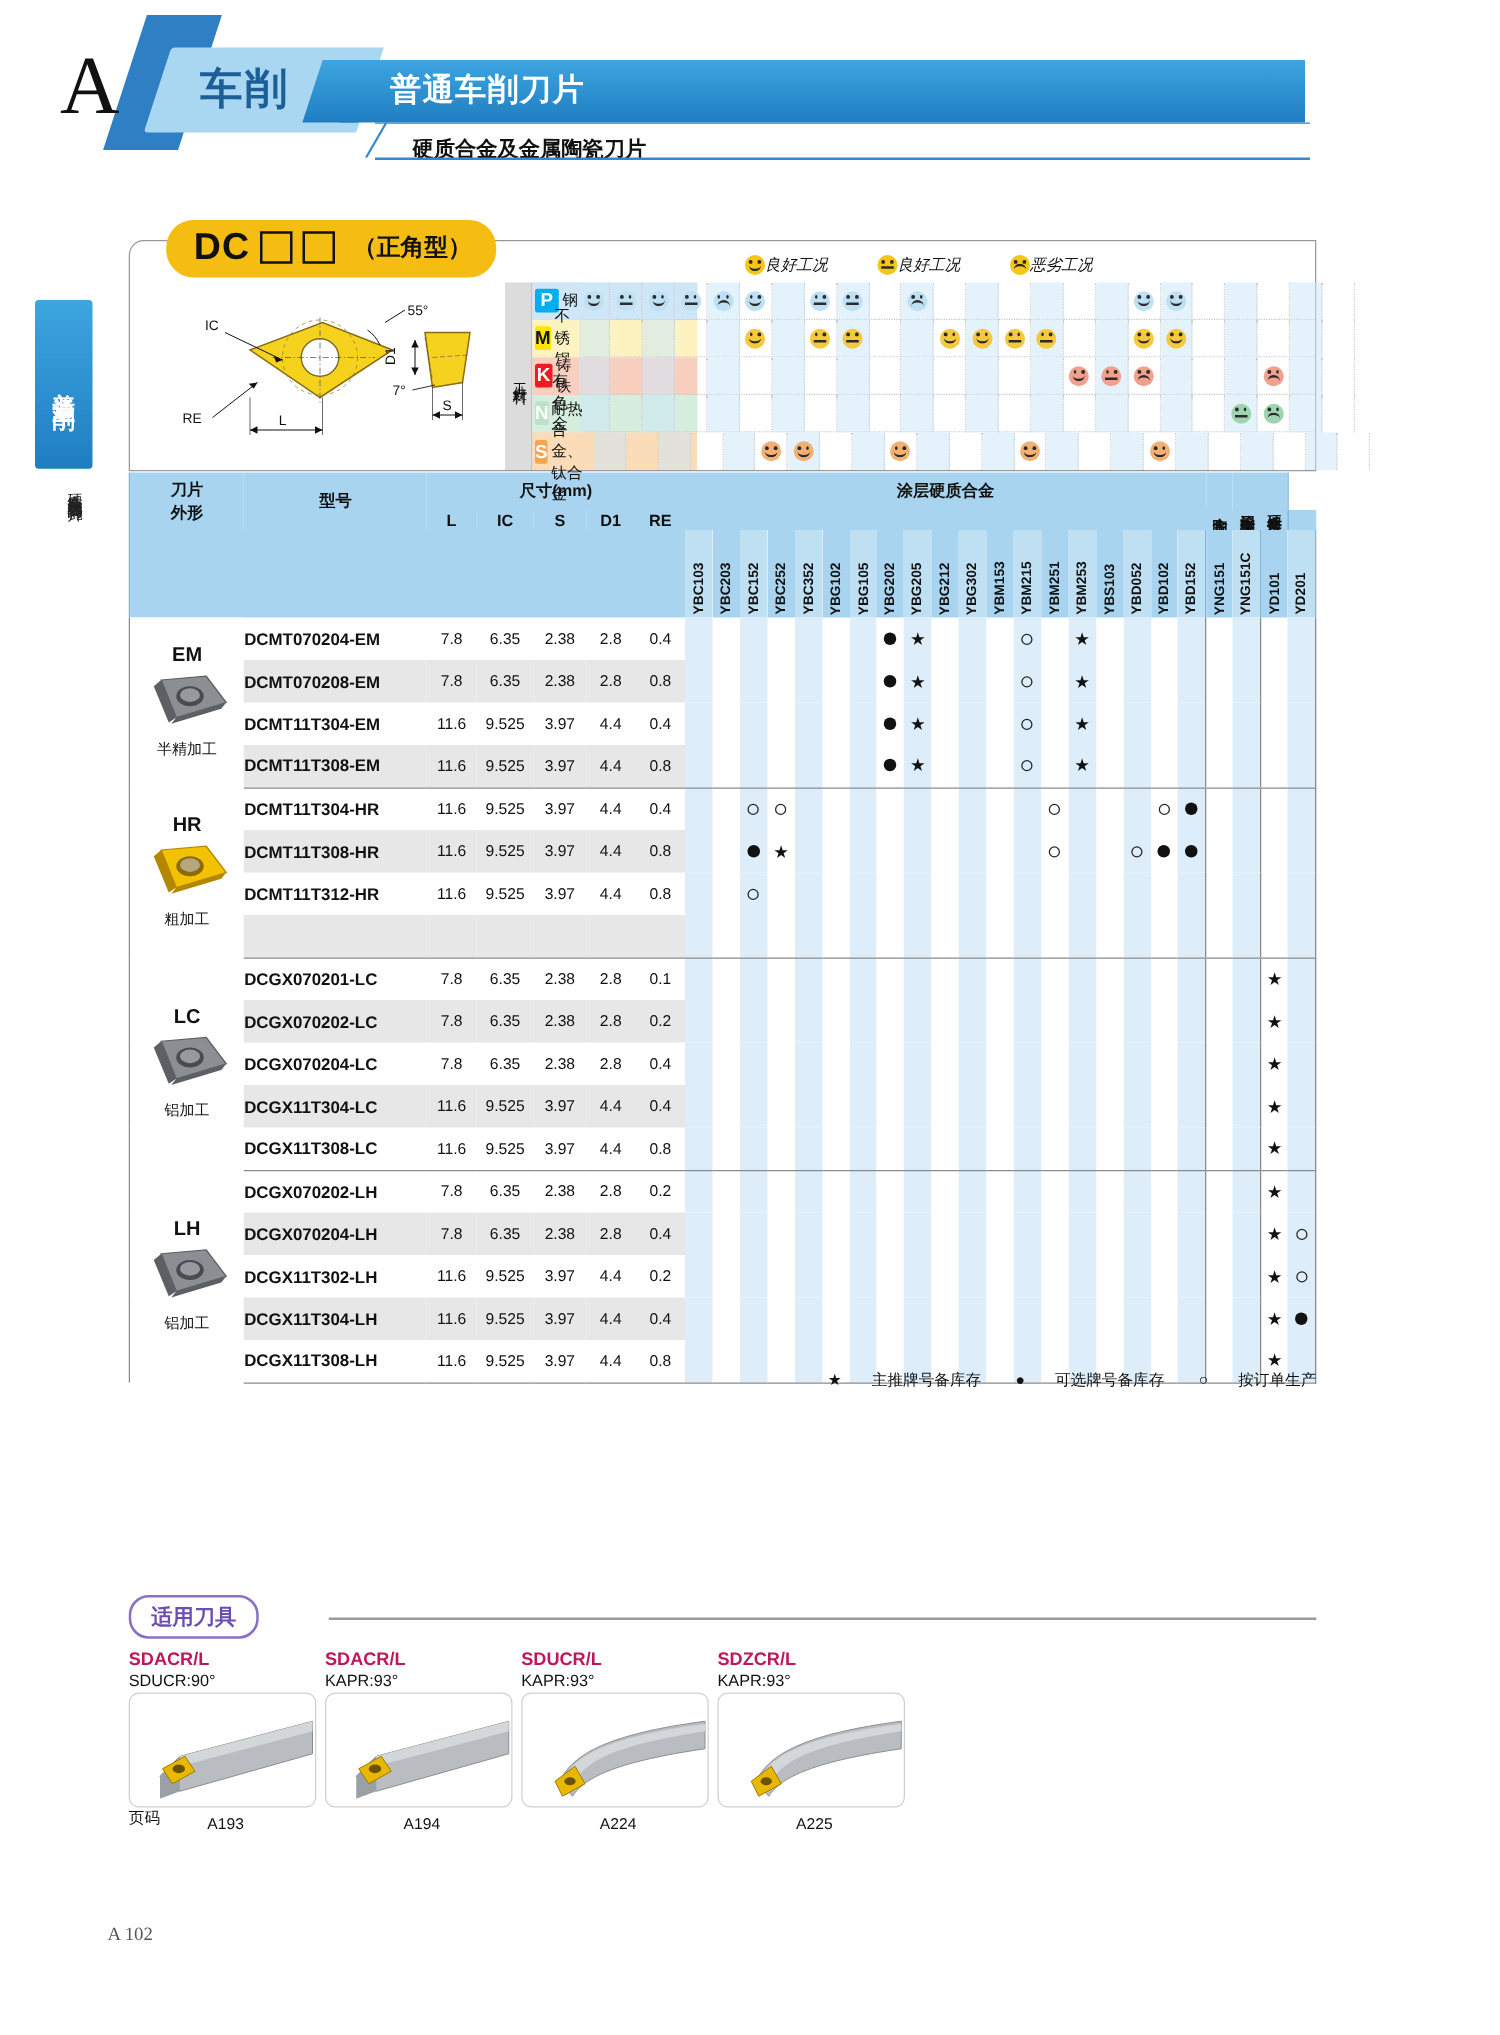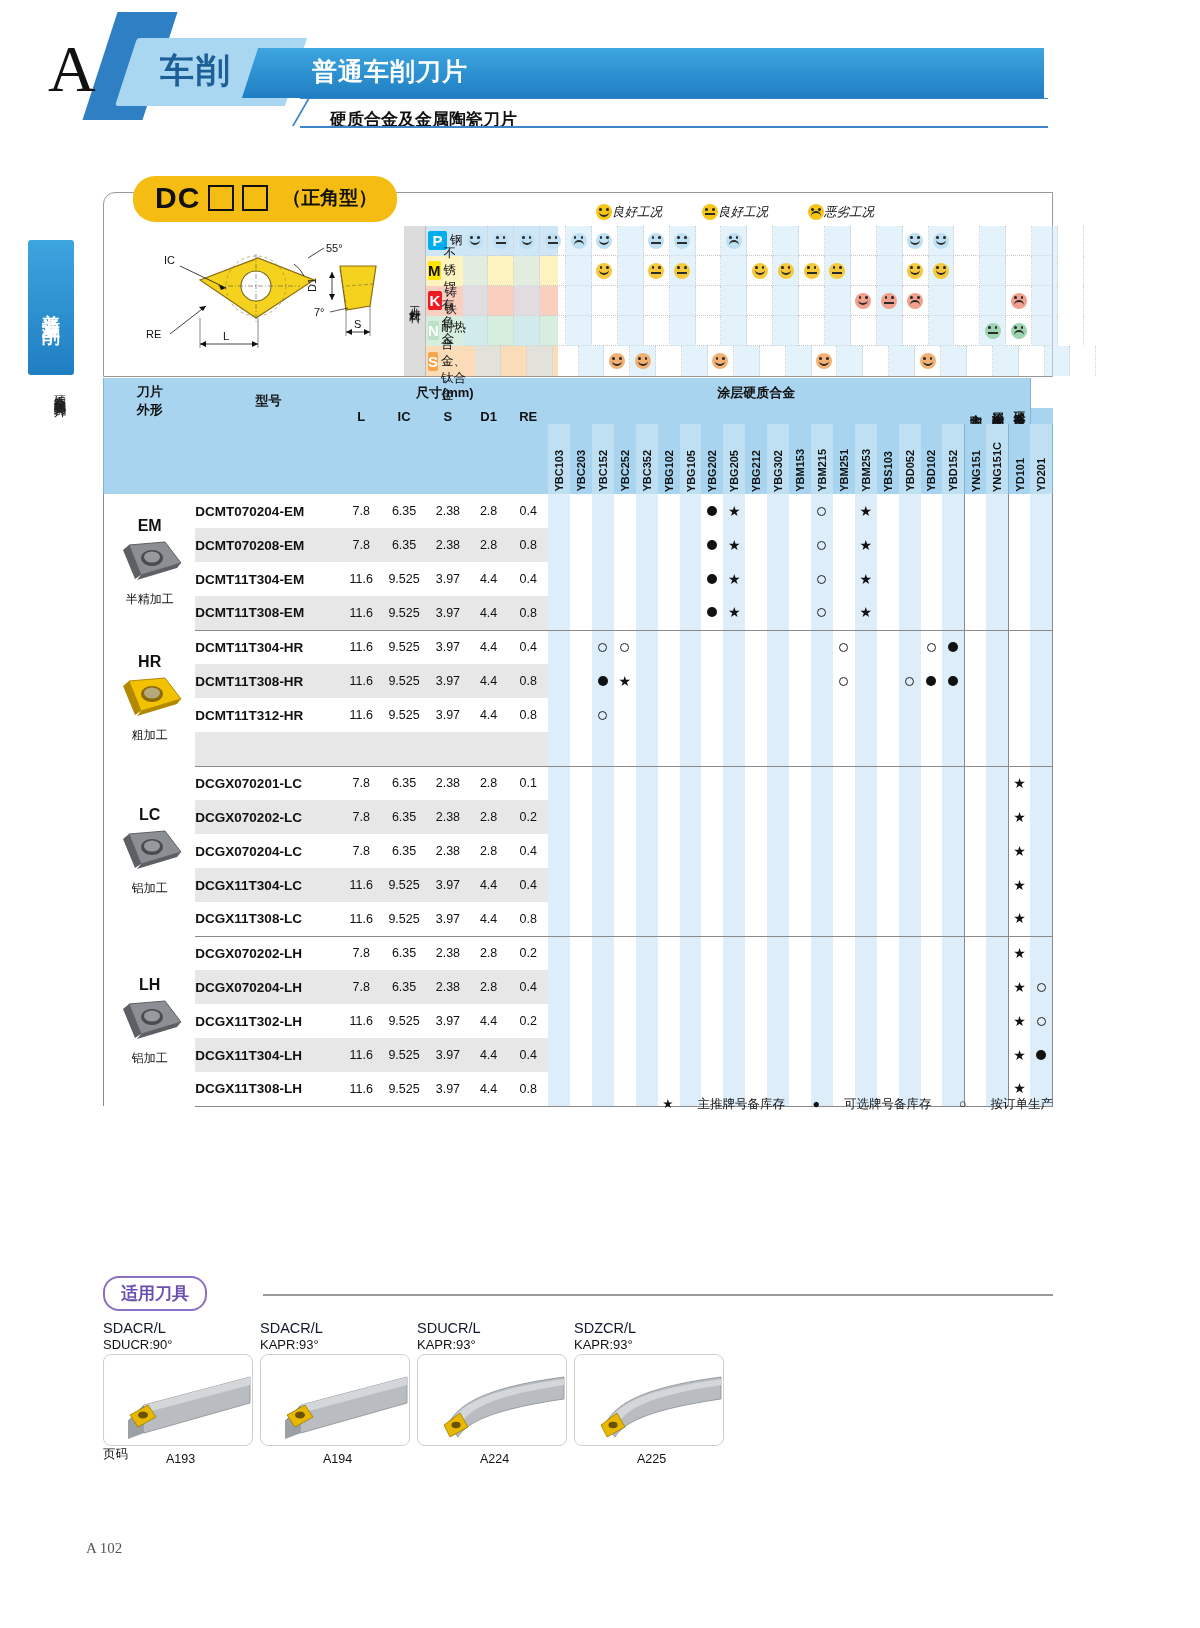--- a/index.html
+++ b/index.html
@@ -204,21 +204,21 @@
   
   .tools { position:absolute; left:103px; top:1276px; width:950px; }
   .tools-badge {
     position:absolute; left:0; top:0;
     background:#fff; border:2px solid #8a6fc4; border-radius:16px;
     padding:4px 16px; font-size:17px; font-weight:bold; color:#6a4fb0;
   }
   .tools-rule { position:absolute; left:160px; top:18px; width:790px; height:2px; background:#9a9a9a; }
   .tool-grid { position:absolute; left:0; top:44px; width:950px; display:flex; gap:2px; }
   .tool-card { width:155px; position:relative; }
-  .tool-code { font-size:14.5px; font-weight:normal; color:#0f172a; }
+  .tool-code { font-size:14.5px; font-weight:bold; color:#be185d; }
   .tool-kapr { font-size:13px; color:#111; margin-top:1px; }
   .tool-box {
     margin-top:2px; width:150px; height:92px;
     border:1px solid #cfcfcf; border-radius:8px; background:#fff; position:relative;
     overflow:hidden;
   }
   .tool-page { font-size:12.5px; text-align:center; margin-top:6px; }
   .page-lbl { position:absolute; left:0; top:170px; font-size:12.5px; }
 
   .footer-page {

